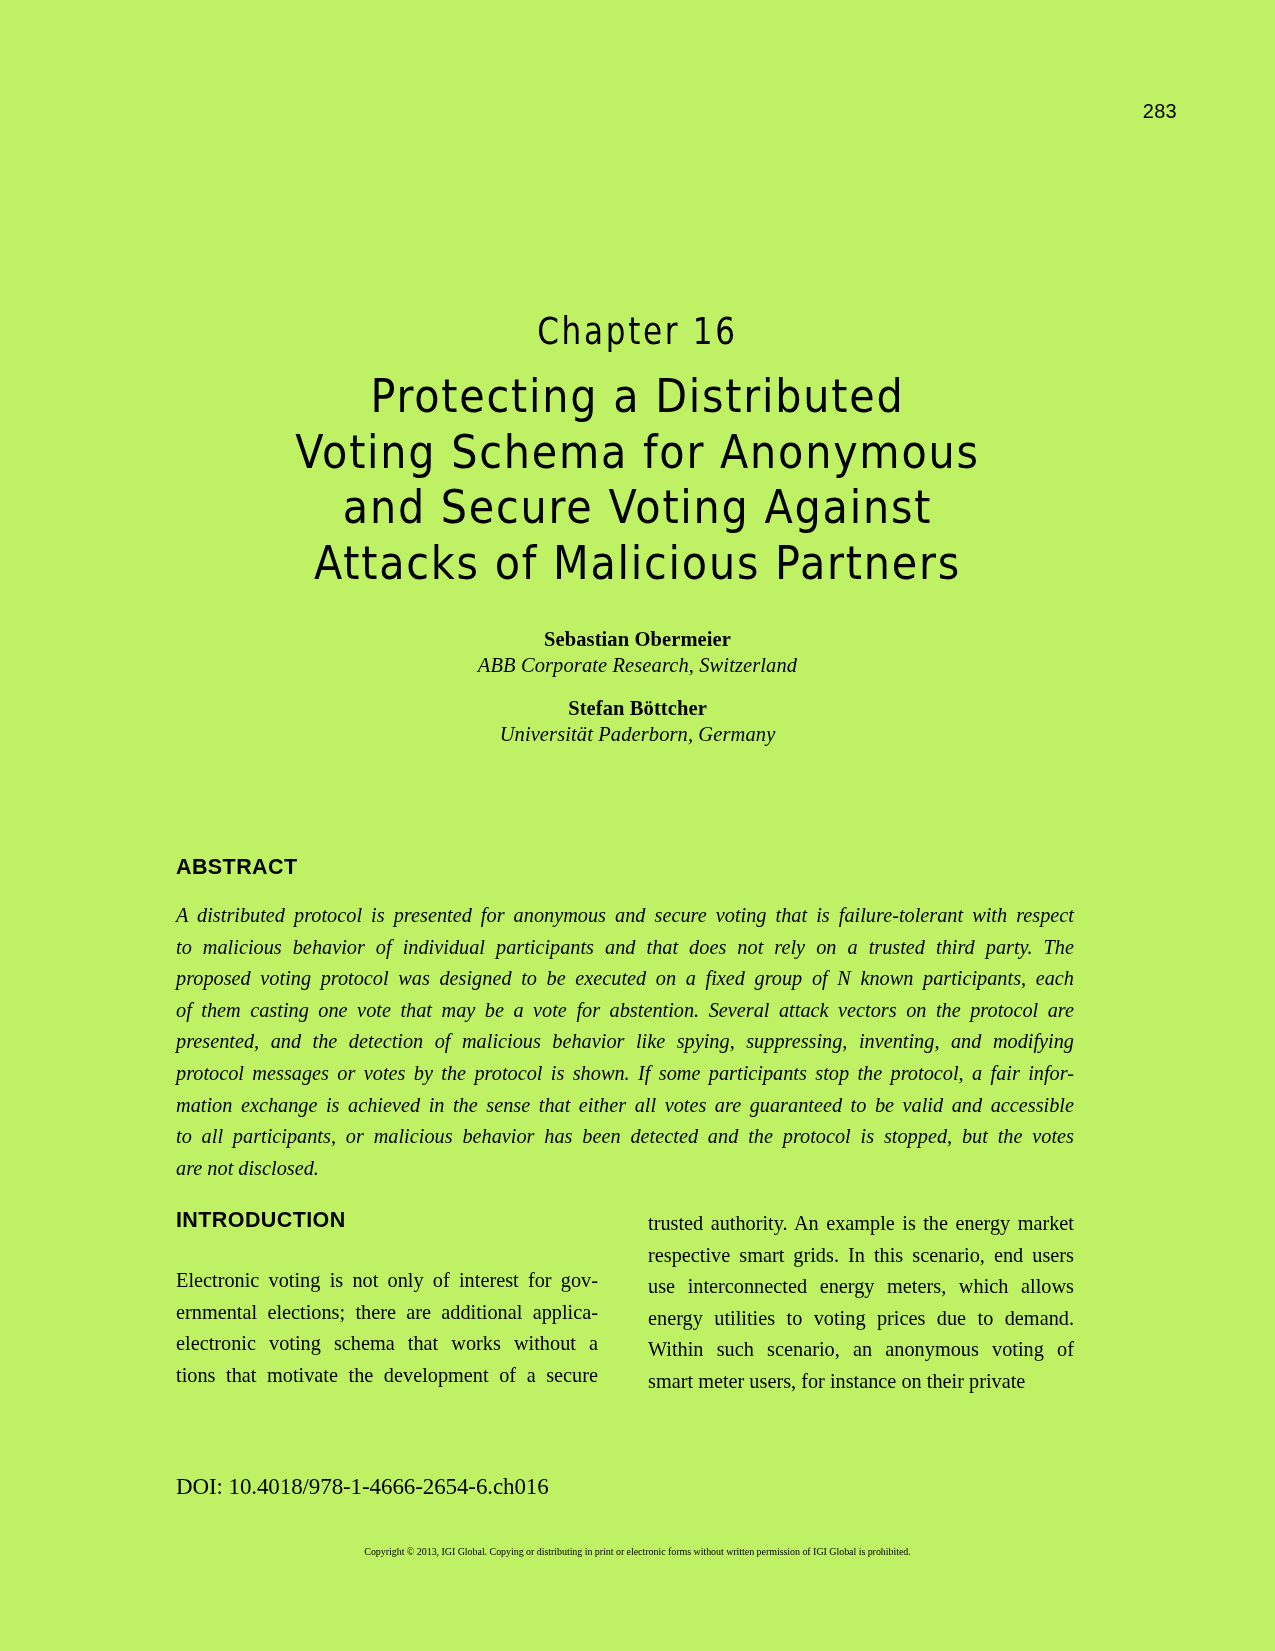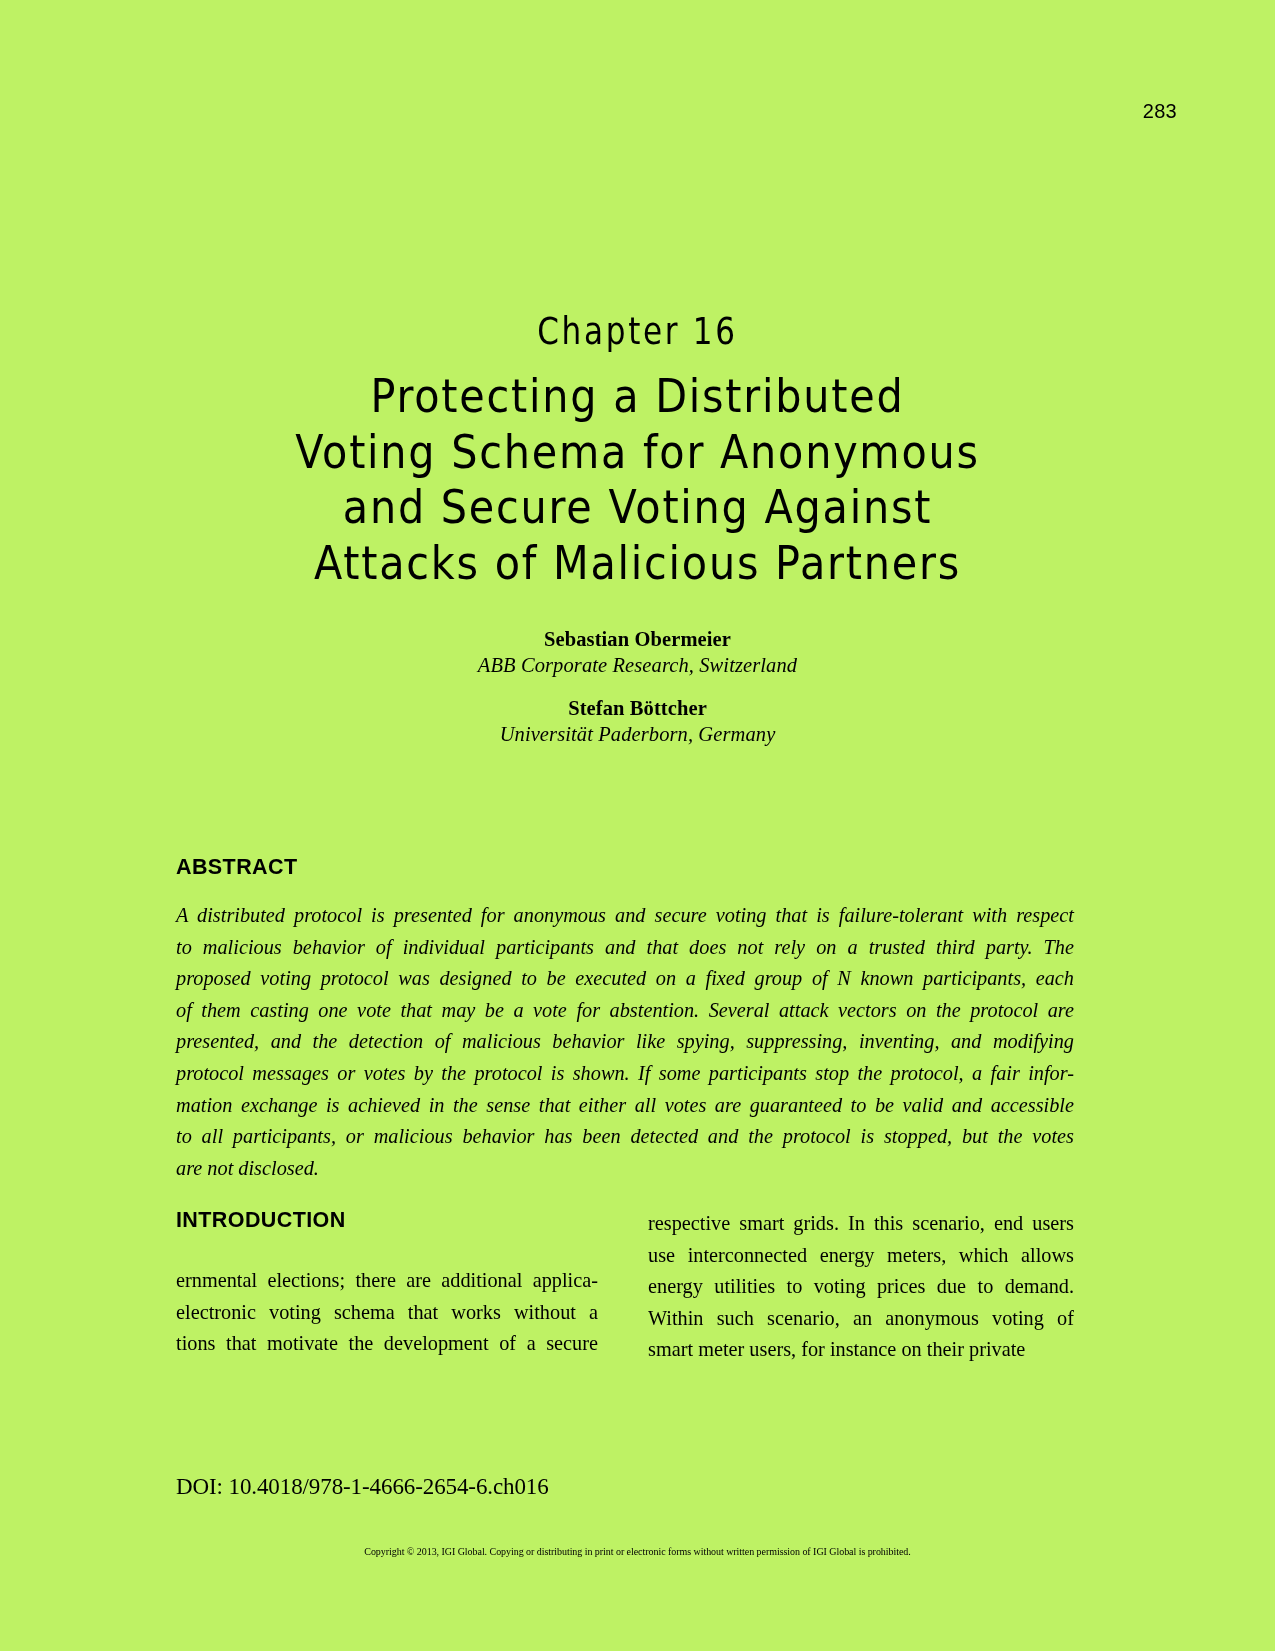--- a/index.html
+++ b/index.html
@@ -205,26 +205,28 @@
     <span class="jline">presented, and the detection of malicious behavior like spying, suppressing, inventing, and modifying</span>
     <span class="jline">protocol messages or votes by the protocol is shown. If some participants stop the protocol, a fair infor-</span>
     <span class="jline">mation exchange is achieved in the sense that either all votes are guaranteed to be valid and accessible</span>
     <span class="jline">to all participants, or malicious behavior has been detected and the protocol is stopped, but the votes</span>
     <span class="jline last">are not disclosed.</span>
   </div>
 
   <div class="intro-heading">INTRODUCTION</div>
 
   <div class="col col-left">
+    <span class="jline">Electronic voting is not only of interest for gov-</span>
     <span class="jline">ernmental elections; there are additional applica-</span>
     <span class="jline">electronic voting schema that works without a</span>
     <span class="jline">tions that motivate the development of a secure</span>
   </div>
 
   <div class="col col-right">
+    <span class="jline">trusted authority. An example is the energy market</span>
     <span class="jline">respective smart grids. In this scenario, end users</span>
     <span class="jline">use interconnected energy meters, which allows</span>
     <span class="jline">energy utilities to voting prices due to demand.</span>
     <span class="jline">Within such scenario, an anonymous voting of</span>
     <span class="jline last">smart meter users, for instance on their private</span>
   </div>
 
   <div class="doi">DOI: 10.4018/978-1-4666-2654-6.ch016</div>
 
   <div class="copyright">Copyright © 2013, IGI Global. Copying or distributing in print or electronic forms without written permission of IGI Global is prohibited.</div>

